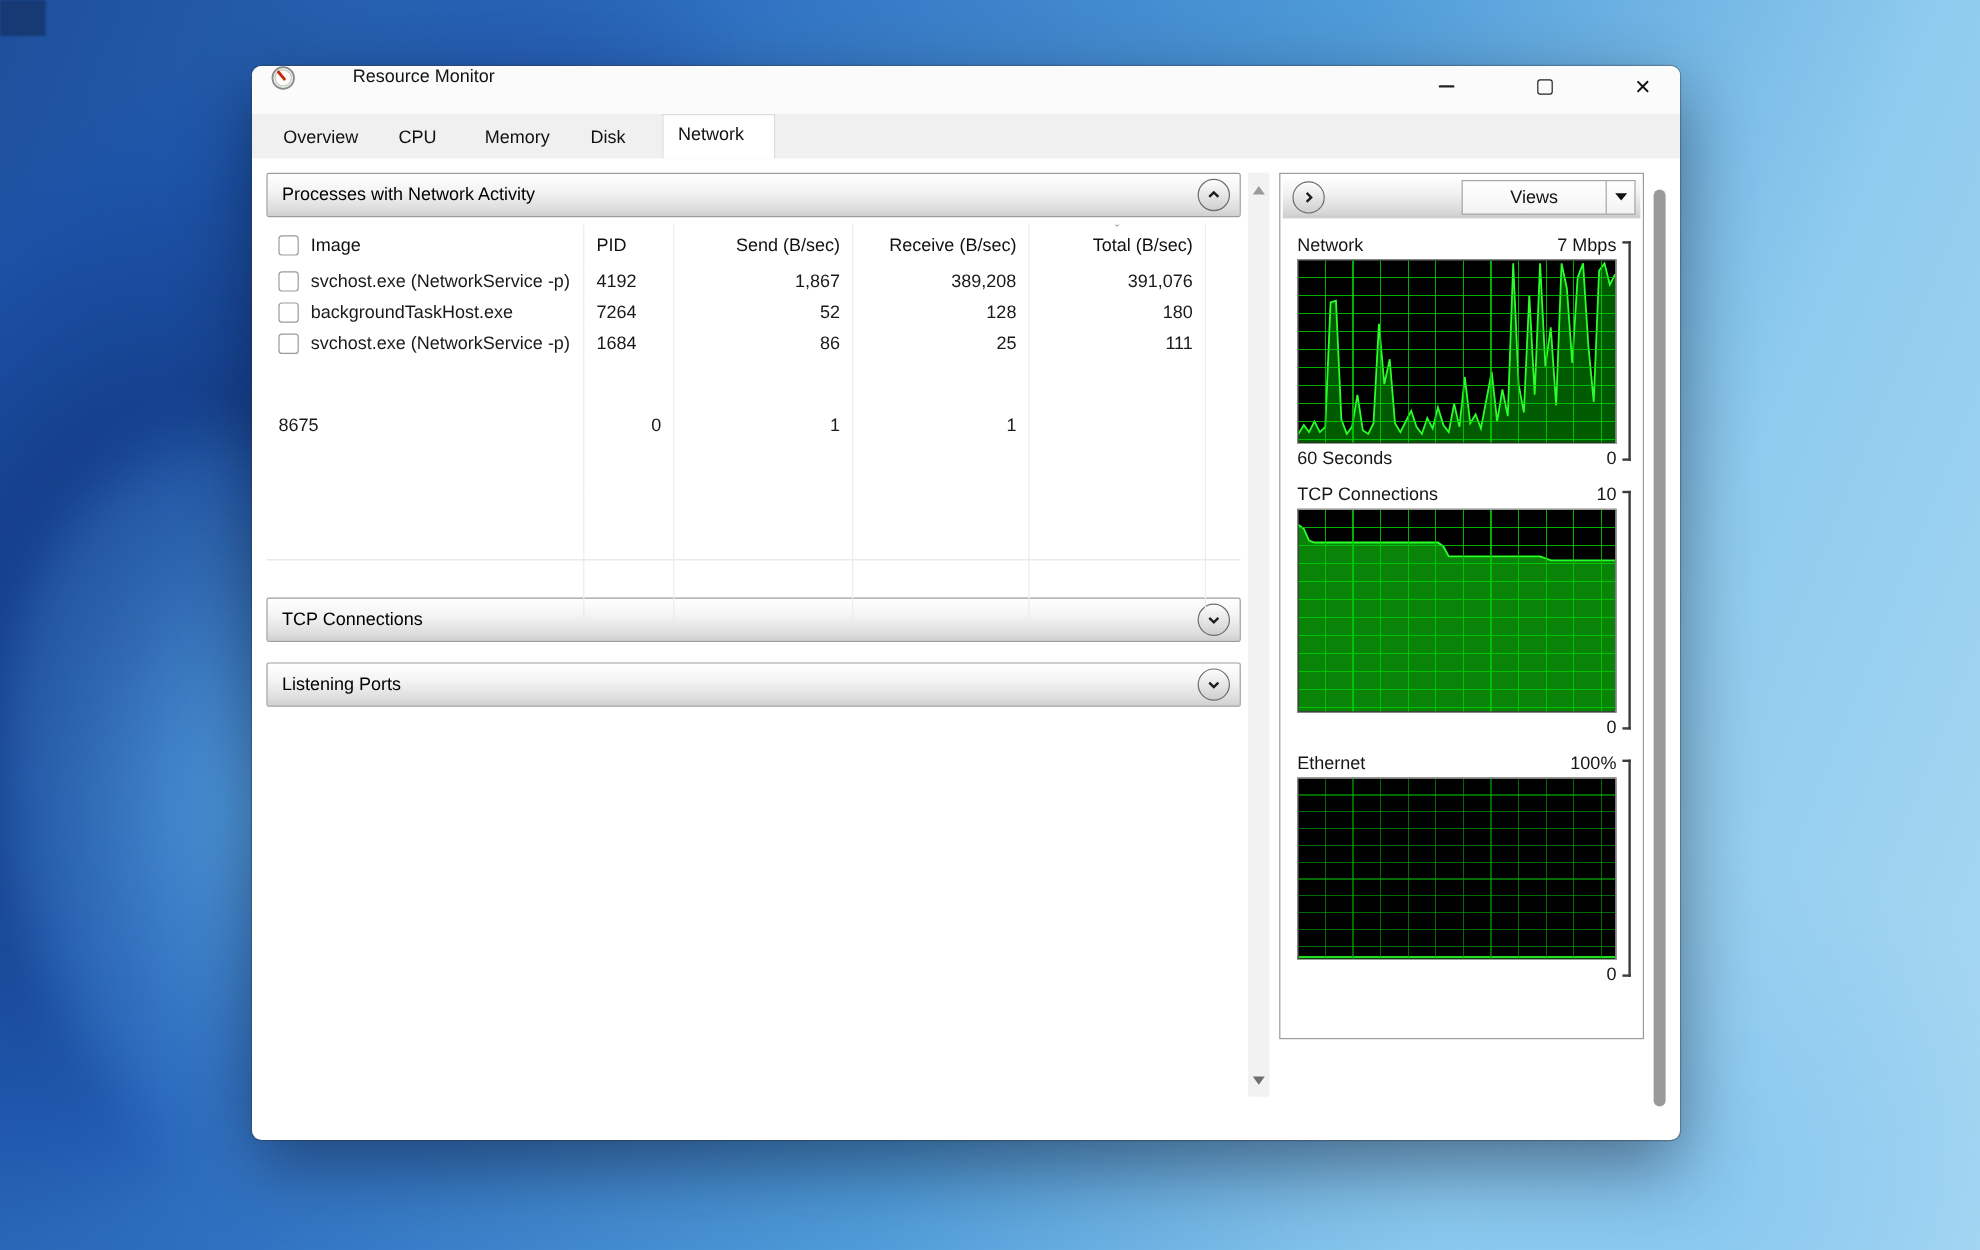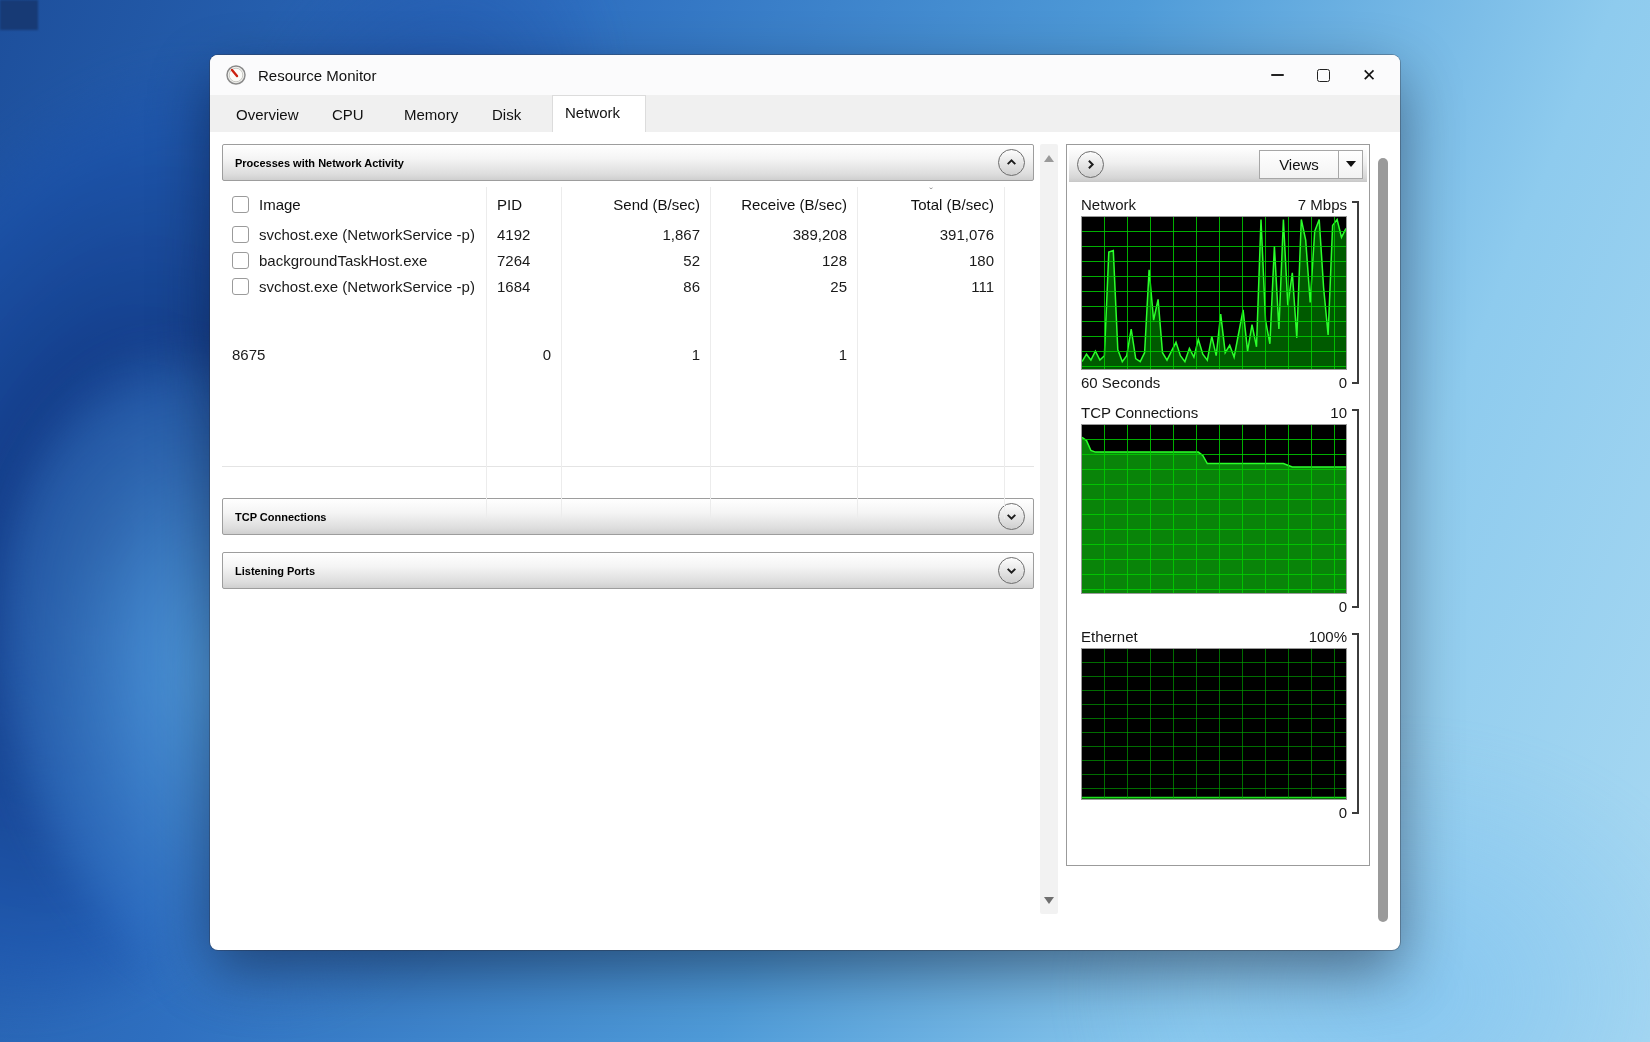--- a/index.html
+++ b/index.html
@@ -17,21 +17,21 @@
     background: radial-gradient(closest-side, rgba(30,80,170,.8), transparent 70%); transform:rotate(25deg); }
   .sw4 { right:-200px; bottom:-300px; width:900px; height:700px;
     background: radial-gradient(closest-side, rgba(120,190,240,.55), transparent 75%); }
   .corner-dark { position:absolute; left:0; top:0; width:38px; height:30px; background:#173a75; filter:blur(1px); }
 
   
   .window { position:absolute; left:210px; top:55px; width:1190px; height:895px;
     background:#fff; border-radius:8px; box-shadow:0 22px 60px rgba(0,0,20,.45), 0 0 0 1px rgba(60,60,70,.35);
     overflow:hidden; color:#1a1a1a; }
 
-  .titlebar { height:40px; background:#fbfbfc; display:flex; align-items:center; padding:0 8px 0 16px; }
+  .titlebar { height:40px; background:#fbfbfc; display:flex; padding:0 8px 0 16px;gap:36px; }
   .app-icon { width:20px; height:20px; margin-right:12px; }
   .title-text { font-size:15px; color:#111; }
   .tb-spacer { flex:1; }
   .tb-btn { width:46px; height:34px; display:flex; align-items:center; justify-content:center; cursor:default; }
   .min-glyph { width:13px; height:2px; background:#222; border-radius:1px; }
   .max-glyph { width:13px; height:13px; border:1.4px solid #222; border-radius:2.5px; }
   .close-glyph { font-size:17px; color:#111; line-height:1; }
 
   .menubar { height:36px; background:#fff; display:flex; align-items:center; padding-left:22px; gap:34px;
     font-size:15px; border-bottom:1px solid #eee; }
@@ -43,21 +43,21 @@
   .tab.active { background:#fff; border:1px solid #dcdcdc; border-bottom:none; height:37px;
     padding-top:8px; margin-left:14px; width:94px; text-align:left; padding-left:12px; }
 
   .content { display:flex; background:#fff; height:782px; padding:12px 0 0 12px; }
 
   
   .left-pane { width:812px; display:flex; flex-direction:column; }
   .sec-bar { height:37px; border:1px solid #9d9d9d; border-radius:2px;
     background:linear-gradient(180deg,#ffffff 0%,#f4f4f4 40%,#dedede 82%,#cfcfcf 100%);
     display:flex; align-items:center; padding:0 8px 0 12px; }
-  .sec-title { font-weight:bold; font-size:11px; color:#000; }
+  .sec-title { font-weight:normal; font-size:15px; color:#000; }
   .sec-spacer { flex:1; }
   .circle-btn { width:27px; height:27px; border-radius:50%; border:1.6px solid #6d6d6d;
     background:linear-gradient(180deg,#fdfdfd,#cfcfcf); display:flex; align-items:center; justify-content:center; }
   .circle-btn svg { display:block; }
 
   
   .ptable { height:280px; margin-top:6px; display:grid;
     grid-template-columns:265px 75px 149px 147px 147px 1fr;
     grid-auto-rows:max-content; font-size:15px; position:relative; }
   .cell { padding:4px 10px; border-right:1px solid #ececec; display:flex; align-items:center; min-height:26px; }
@@ -82,21 +82,21 @@
   .arrow.up { top:4px; } .arrow.down { bottom:4px; }
   .tri-up { width:0; height:0; border-left:5px solid transparent; border-right:5px solid transparent; border-bottom:7px solid #9a9a9a; }
   .tri-down { width:0; height:0; border-left:5px solid transparent; border-right:5px solid transparent; border-top:7px solid #6f6f6f; }
 
   
   .right-zone { display:flex; margin-left:8px; }
   .right-panel { width:304px; border:1px solid #9b9b9b; background:#fff; height:722px; padding:2px; }
   .panel-bar { height:35px; border-bottom:1px solid #c9c9c9;
     background:linear-gradient(180deg,#ffffff 0%,#f0f0f0 45%,#d6d6d6 90%,#cccccc 100%);
     display:flex; align-items:center; padding:0 4px 0 8px; }
-  .views-btn { margin-left:auto; height:29px; width:104px; display:flex; align-items:stretch;
+  .views-btn { margin-left:auto; height:29px; width:145px; display:flex; align-items:stretch;
     background:linear-gradient(180deg,#ffffff,#f3f3f3); border:1px solid #a7a7a7; }
   .views-label { flex:1; display:flex; align-items:center; justify-content:center; font-size:15px; color:#111; }
   .views-drop { width:24px; border-left:1px solid #a7a7a7; display:flex; align-items:center; justify-content:center; }
   .tri-dn-sm { width:0; height:0; border-left:5px solid transparent; border-right:5px solid transparent; border-top:6px solid #111; }
 
   .graphs { padding:10px 6px 0 12px; }
   .gblock { position:relative; padding-right:14px; margin-bottom:6px; }
   .bracket { position:absolute; right:2px; top:9px; bottom:10px; width:7px;
     border-top:2px solid #3c3c3c; border-right:2px solid #3c3c3c; border-bottom:2px solid #3c3c3c; }
   .grow { display:flex; justify-content:space-between; align-items:center; font-size:15px; color:#161616; height:24px; }

